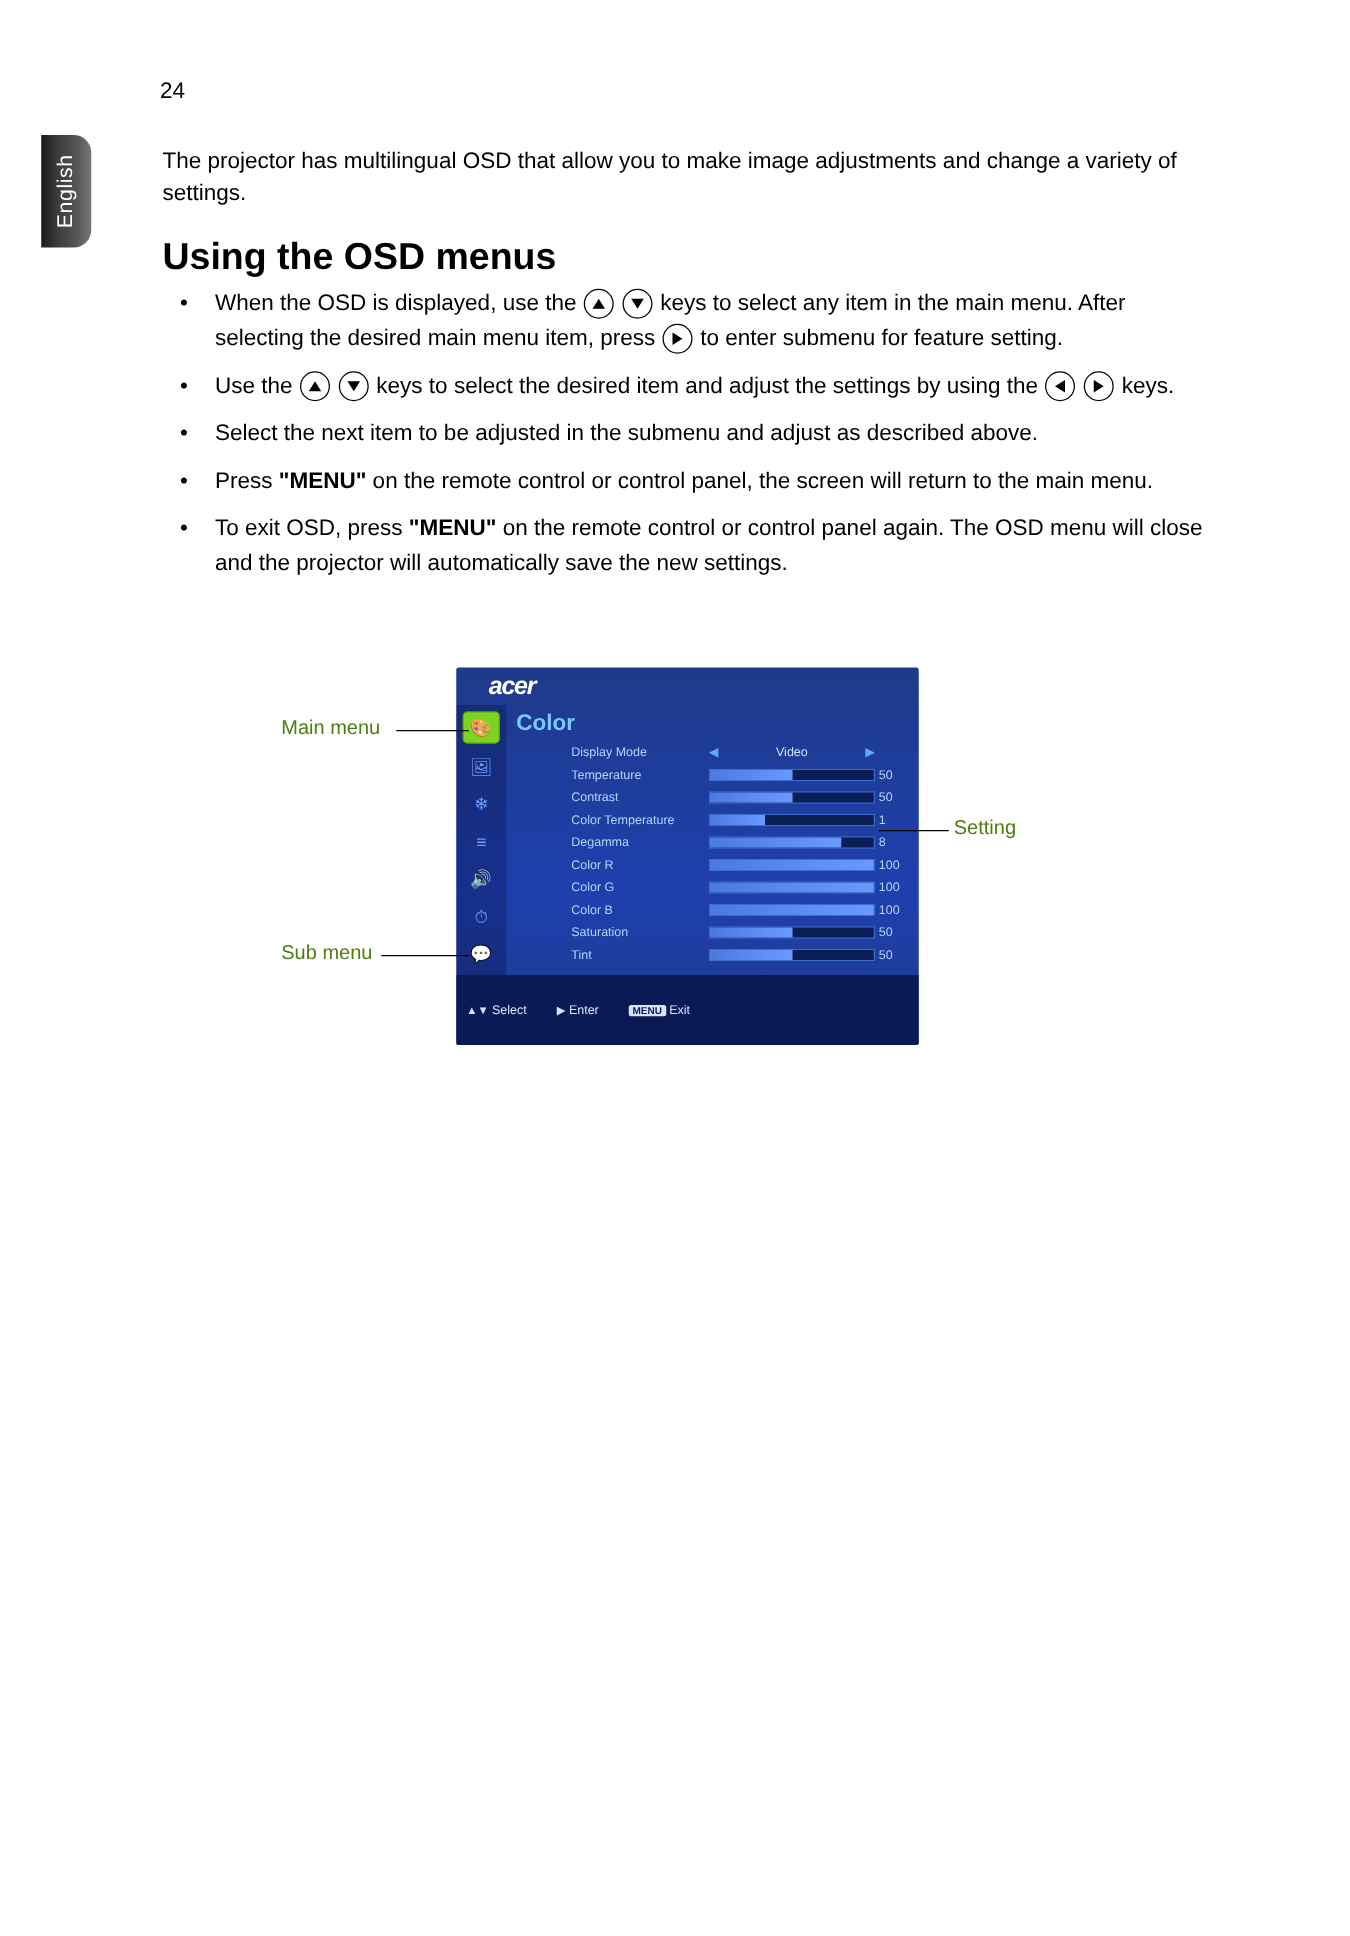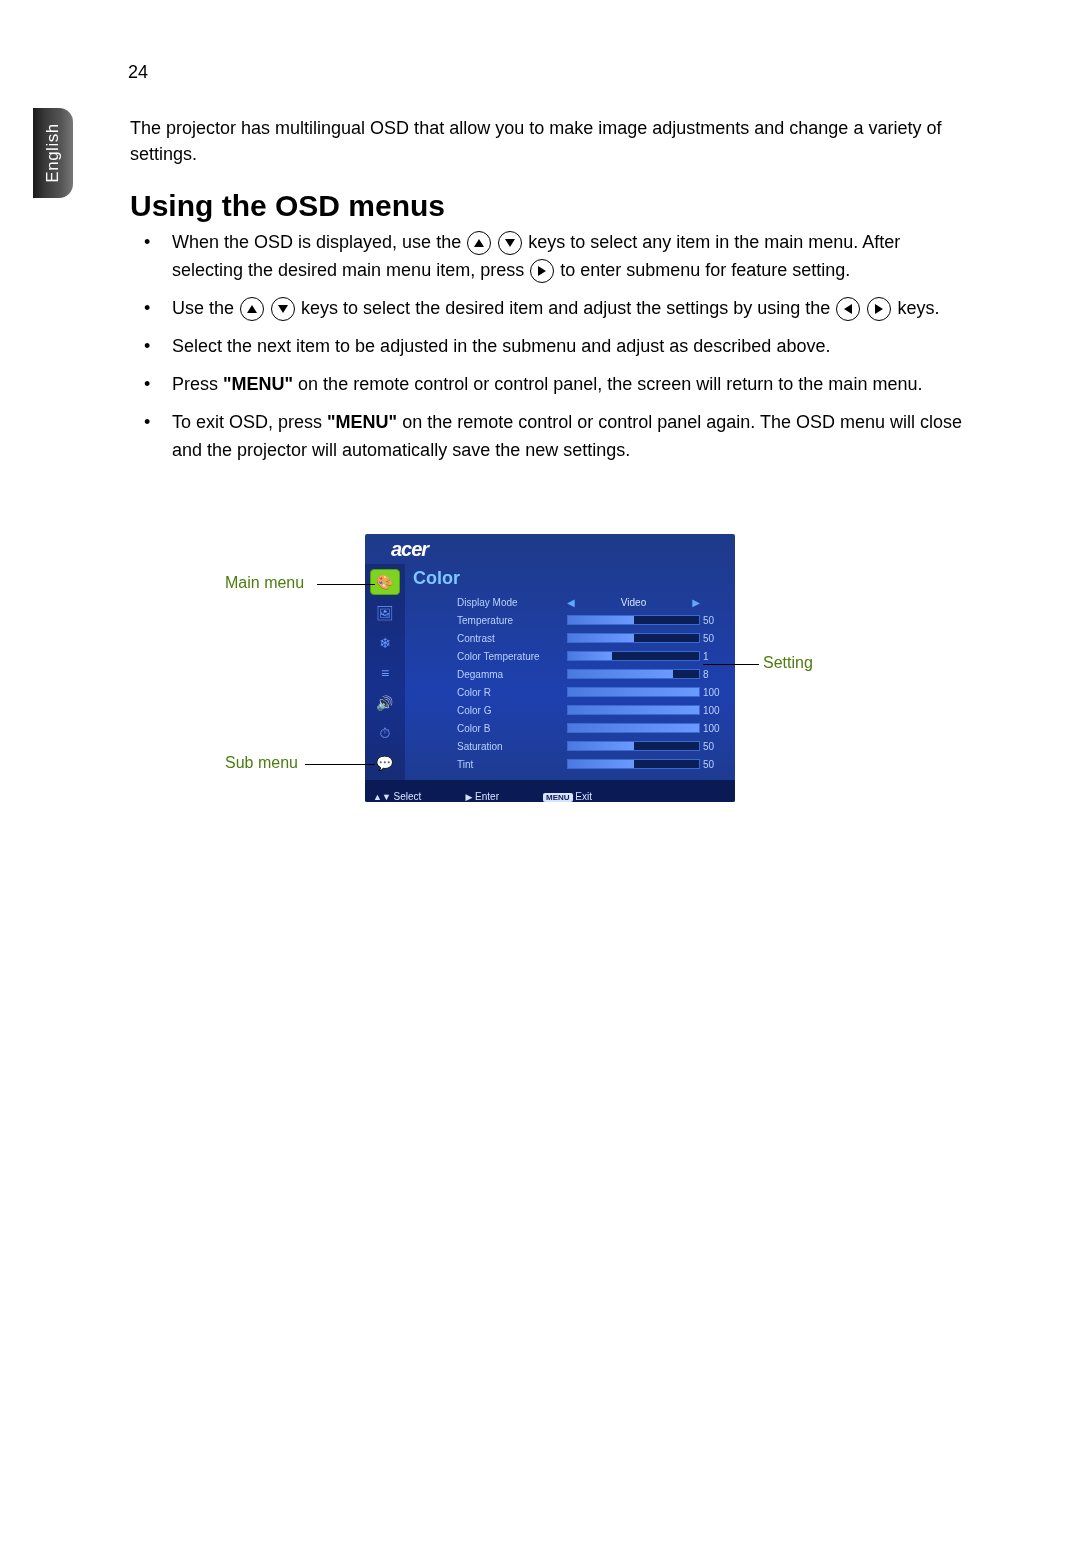--- a/index.html
+++ b/index.html
@@ -33,21 +33,21 @@
   .side-icon.inactive{color:#6b9aff;}
   .osd-main{flex:1;padding:2px 8px 4px 8px;}
   .osd-title{color:#7cc8ff;font-size:18px;font-weight:bold;padding:2px 0 4px 0;}
   .osd-row{display:flex;align-items:center;font-size:10px;color:#b8d0ff;height:18px;padding-left:44px;}
   .osd-row .lbl{width:110px;white-space:nowrap;}
   .osd-select{flex:1;display:flex;align-items:center;justify-content:space-between;color:#d0e4ff;}
   .osd-select .stri{color:#5fa8ff;}
   .bar{flex:1;height:8px;background:#0a1f55;border:1px solid #3a6ad0;position:relative;}
   .bar-fill{position:absolute;left:0;top:0;bottom:0;background:linear-gradient(90deg,#4a7ae0,#6b9aff);}
   .val{width:24px;text-align:left;font-size:10px;color:#b8d0ff;padding-left:3px;}
-  .osd-footer{display:flex;align-items:flex-end;height:22px;background:#0a1a55;font-size:10px;color:#d8e4ff;padding:0 8px;gap:44px;}
+  .osd-footer{display:flex;align-items:center;height:22px;background:#0a1a55;font-size:10px;color:#d8e4ff;padding:17px 8px;gap:24px;}
   .osd-footer .ftri{font-size:9px;}
   .menu-pill{background:#d8e4ff;color:#0a1a55;font-size:8px;padding:0 3px;border-radius:2px;display:inline-block;font-weight:bold;}
   
   .callout{position:absolute;font-size:16px;color:#4d7c0f;}
   .line{position:absolute;background:#000;height:1px;}
 </style>
 </head>
 <body>
 
 <div class="page">

